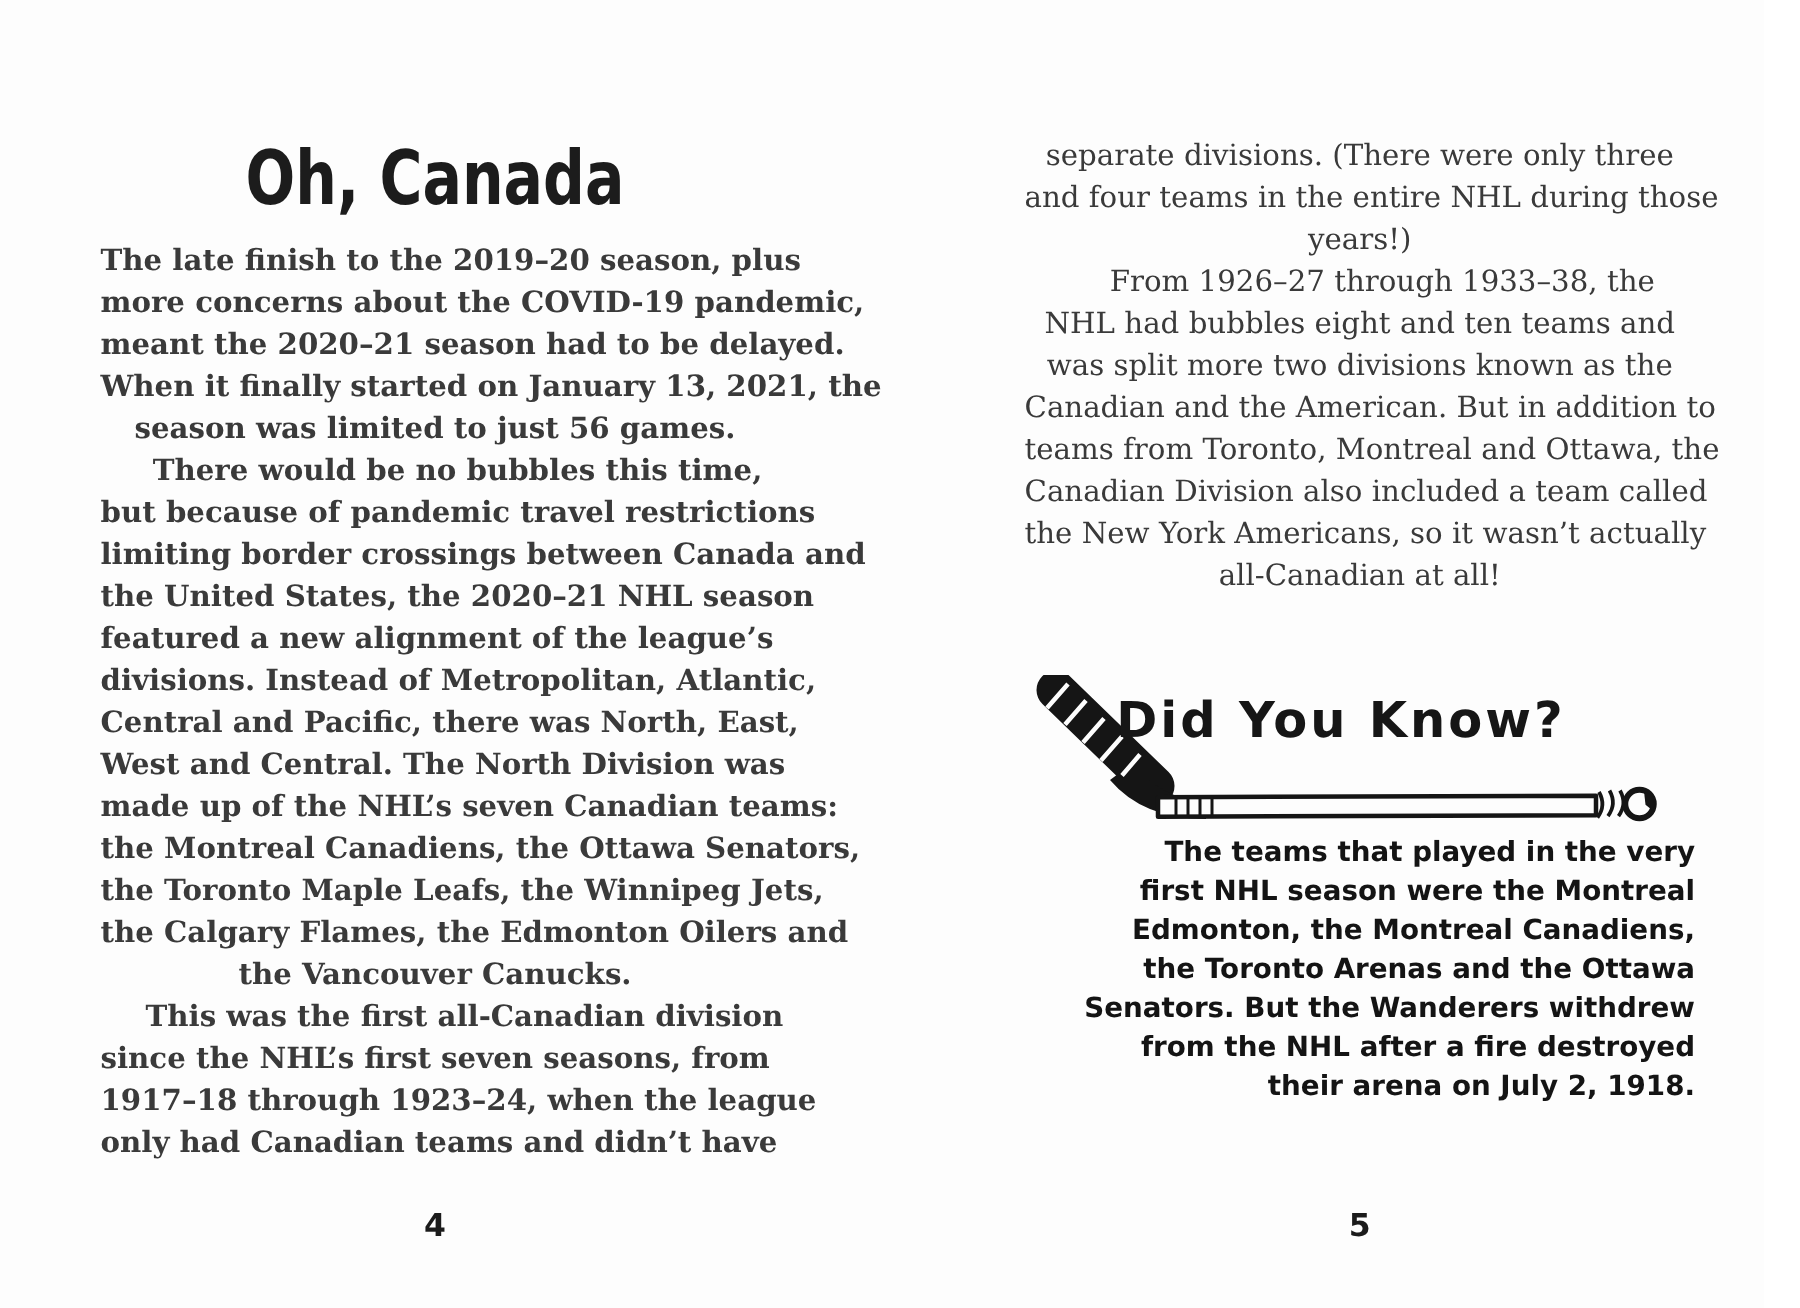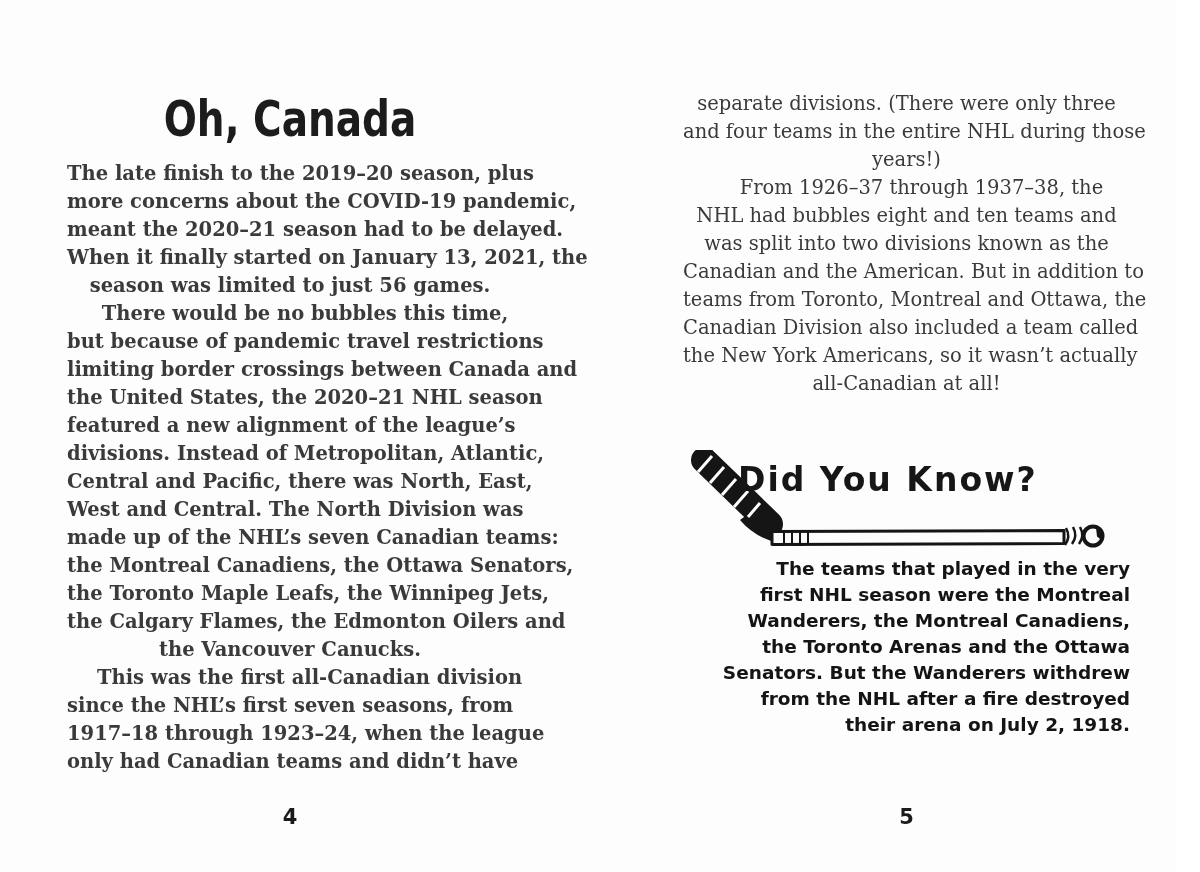--- a/index.html
+++ b/index.html
@@ -25,21 +25,21 @@
   .line.ind{padding-left:30px;}
 
   .pagenum{
     position:absolute;top:805px;left:0;width:100%;text-align:center;
     font-family:"DejaVu Sans",sans-serif;font-weight:bold;font-size:21px;color:#1b1b1b;
   }
 
   .dyk{position:absolute;top:450px;left:-11px;width:450px;height:100px;}
   .dyk svg{position:absolute;left:0;top:0;}
   .dyk-heading{
-    position:absolute;left:66px;top:10px;width:312px;
+    position:absolute;left:66px;top:10px;width:312px;text-align:center;
     font-family:"DejaVu Sans",sans-serif;font-weight:bold;font-size:33px;
     letter-spacing:2px;color:#161616;white-space:nowrap;
   }
 
   .fact{
     position:absolute;top:556px;left:0;width:100%;text-align:right;
     font-family:"DejaVu Sans",sans-serif;font-weight:bold;
     font-size:18.5px;line-height:26px;color:#141414;
   }
   .fact .line{white-space:nowrap;}
@@ -76,23 +76,23 @@
         <div class="line">only had Canadian teams and didn’t have</div>
       </div>
     <div class="pagenum">4</div>
   </section>
 
   <section class="page right">
     <div class="body">
         <div class="line">separate divisions. (There were only three</div>
         <div class="line">and four teams in the entire NHL during those</div>
         <div class="line">years!)</div>
-        <div class="line ind">From 1926–37 through 1937–38, the</div>
+        <div class="line ind">From 1926–27 through 1933–38, the</div>
         <div class="line">NHL had bubbles eight and ten teams and</div>
-        <div class="line">was split into two divisions known as the</div>
+        <div class="line">was split more two divisions known as the</div>
         <div class="line">Canadian and the American. But in addition to</div>
         <div class="line">teams from Toronto, Montreal and Ottawa, the</div>
         <div class="line">Canadian Division also included a team called</div>
         <div class="line">the New York Americans, so it wasn’t actually</div>
         <div class="line">all-Canadian at all!</div>
       </div>
 
     <div class="dyk">
       <svg width="450" height="100" viewBox="0 0 450 100" xmlns="http://www.w3.org/2000/svg">
 
@@ -109,21 +109,21 @@
 
         <circle cx="421" cy="86" r="9.5" fill="#fdfdfd" stroke="#151515" stroke-width="4"></circle>
         <path d="M424,77.5 a9.5,9.5 0 0 1 6,13 l-5,-4 z" fill="#151515"></path>
       </svg>
       <div class="dyk-heading">Did You Know?</div>
     </div>
 
     <div class="fact">
         <div class="line">The teams that played in the very</div>
         <div class="line">first NHL season were the Montreal</div>
-        <div class="line">Wanderers, the Montreal Canadiens,</div>
+        <div class="line">Edmonton, the Montreal Canadiens,</div>
         <div class="line">the Toronto Arenas and the Ottawa</div>
         <div class="line">Senators. But the Wanderers withdrew</div>
         <div class="line">from the NHL after a fire destroyed</div>
         <div class="line">their arena on July 2, 1918.</div>
       </div>
 
     <div class="pagenum">5</div>
   </section>
 
 </div>

